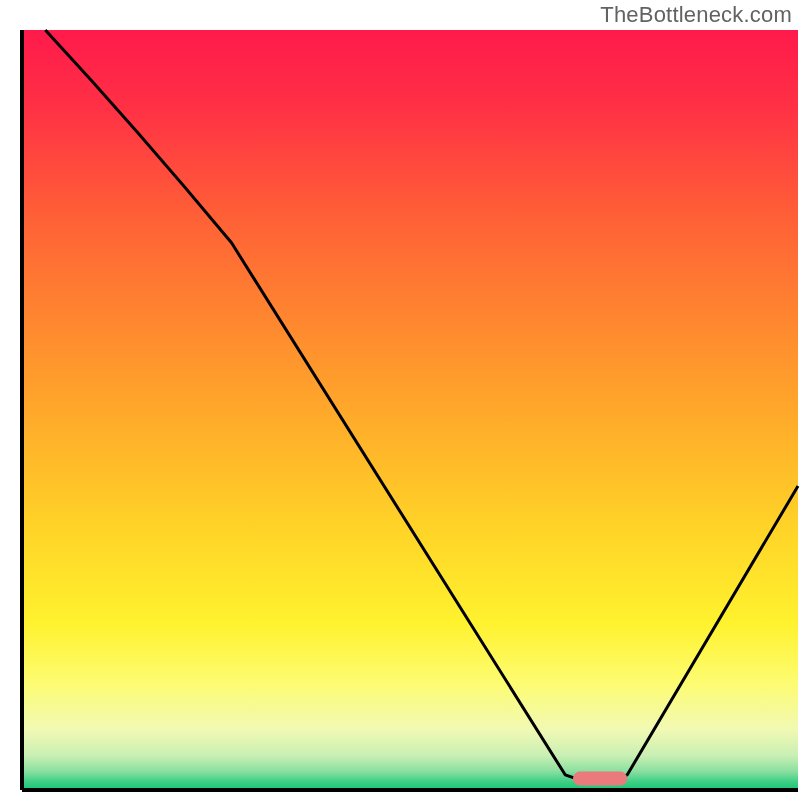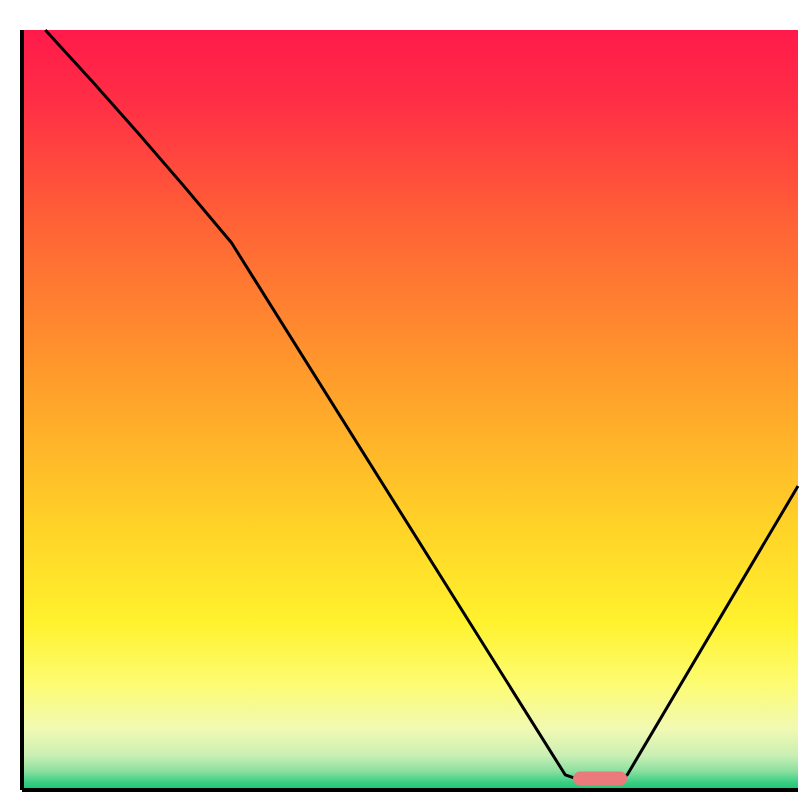--- a/index.html
+++ b/index.html
@@ -26,20 +26,21 @@
     letter-spacing: 0.2px;
   }
   svg {
     display: block;
   }
 </style>
 </head>
 <body>
 
 <div class="frame">
+  <div class="watermark">TheBottleneck.com</div>
   <svg id="chart-svg" width="800" height="800" viewBox="0 0 800 800">
     <defs>
       <linearGradient id="bg-grad" x1="0" y1="0" x2="0" y2="1">
           <stop offset="0%" stop-color="#ff1a4b"></stop>
           <stop offset="10%" stop-color="#ff3045"></stop>
           <stop offset="25%" stop-color="#ff6136"></stop>
           <stop offset="45%" stop-color="#ff9a2c"></stop>
           <stop offset="65%" stop-color="#ffd227"></stop>
           <stop offset="78%" stop-color="#fff22e"></stop>
           <stop offset="86%" stop-color="#fdfc72"></stop>

